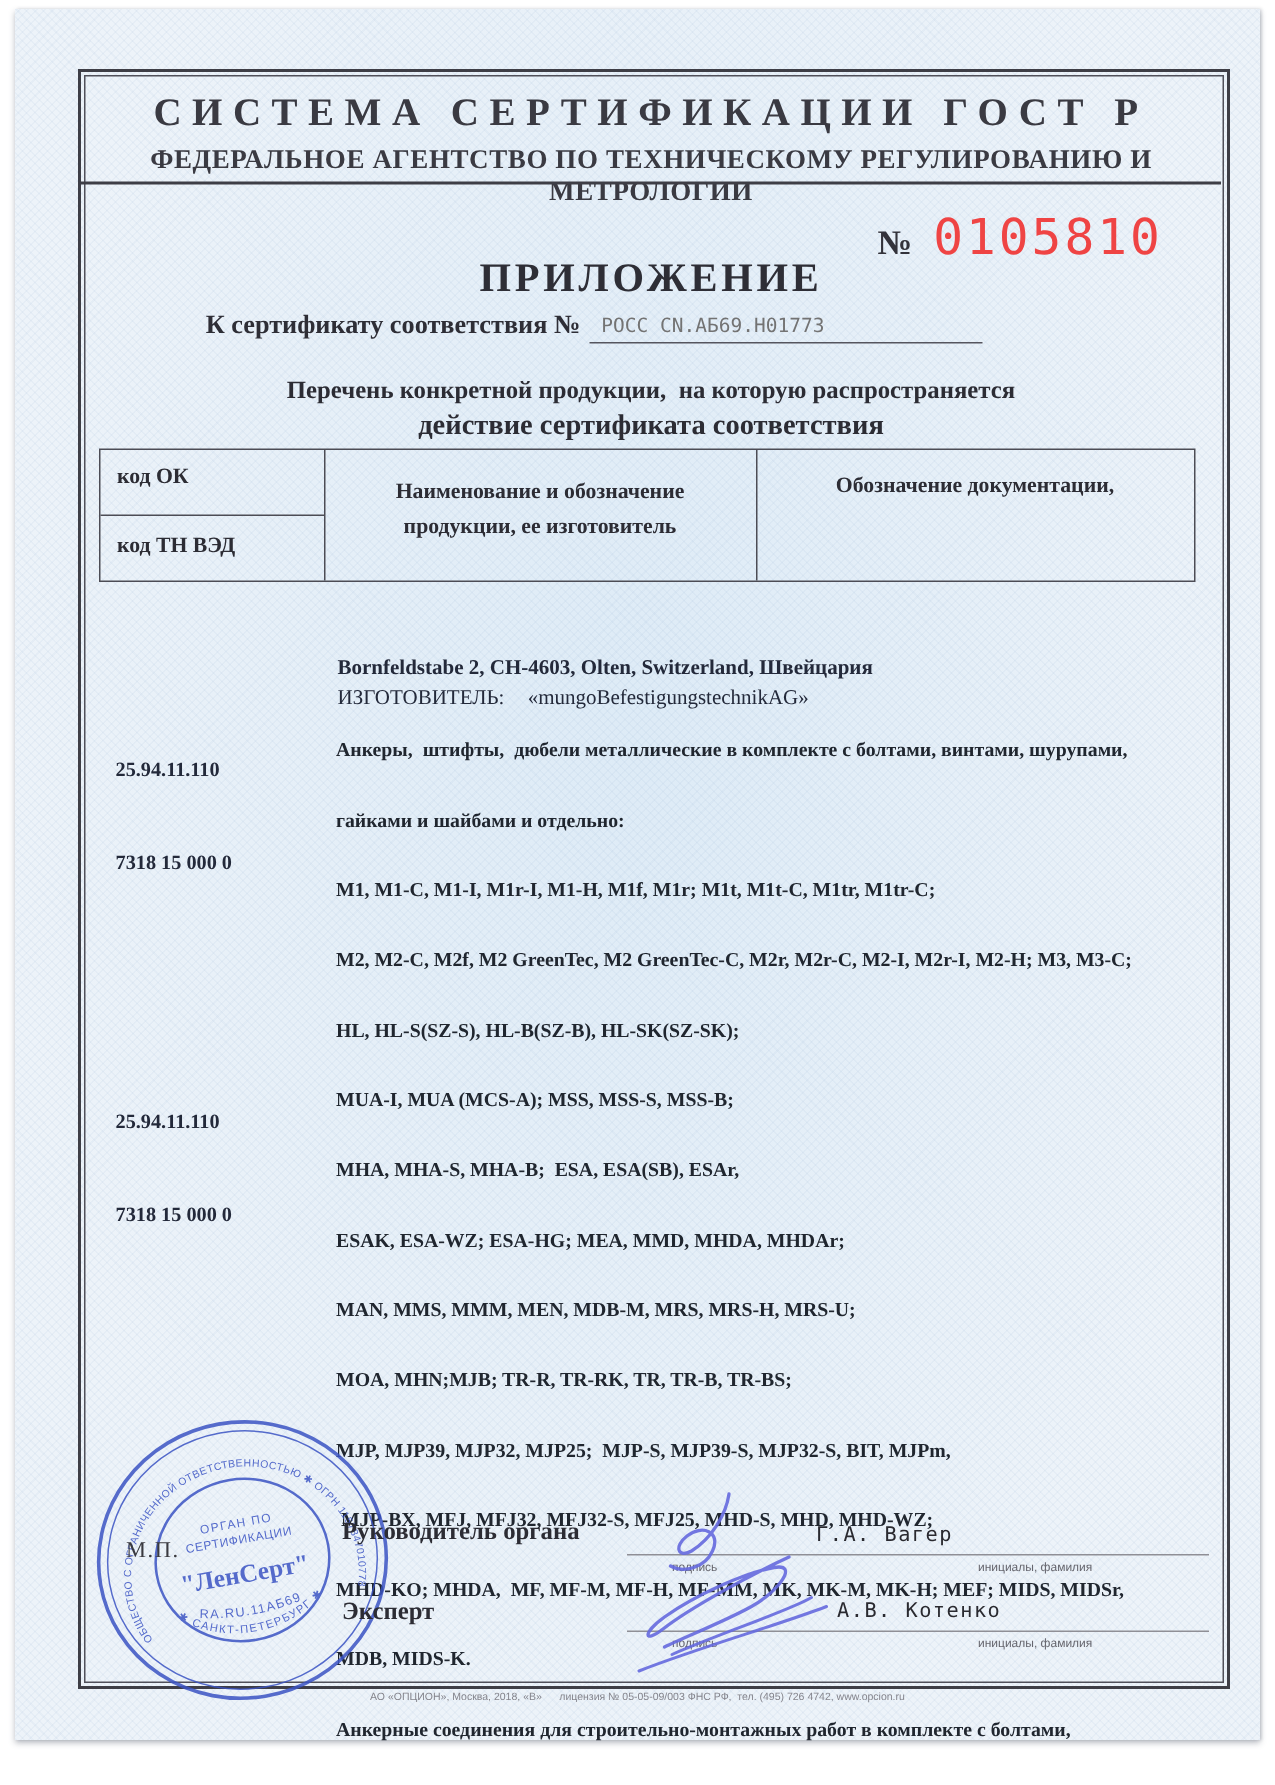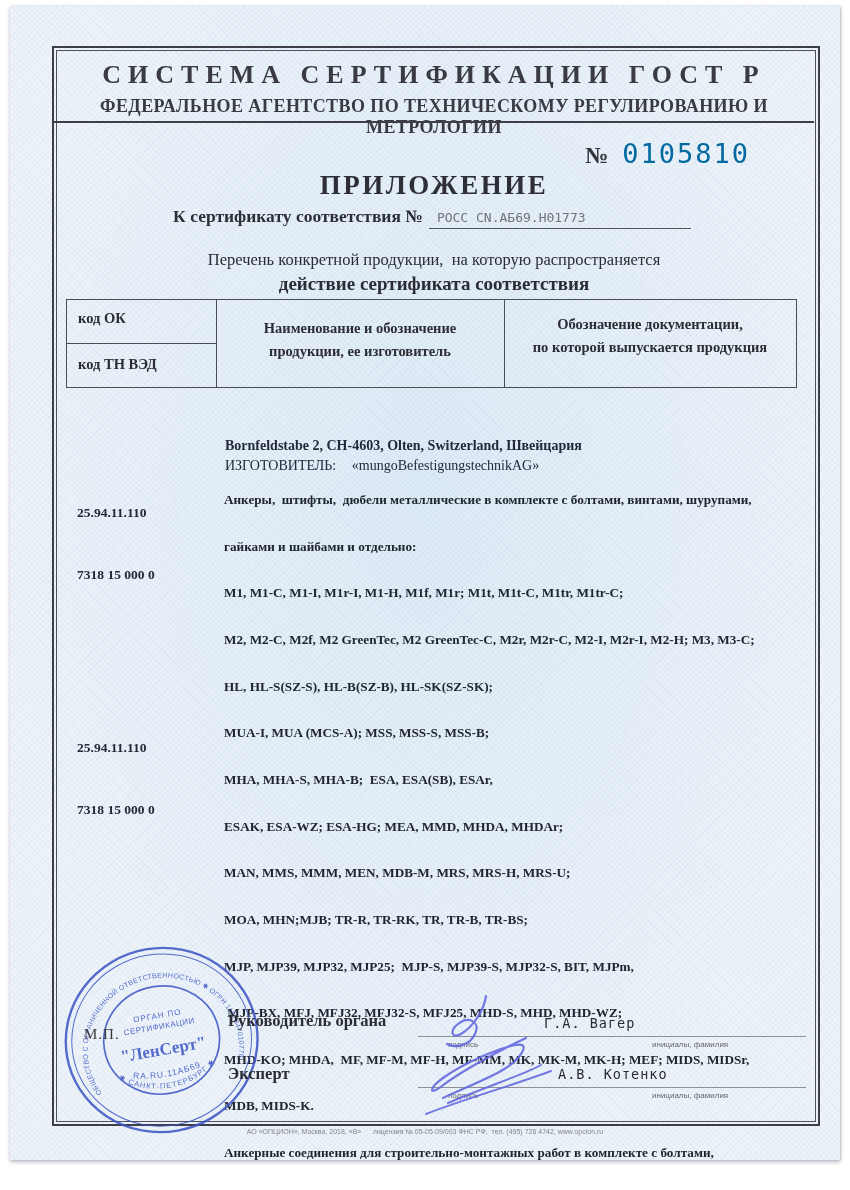--- a/index.html
+++ b/index.html
@@ -14,29 +14,29 @@
          box-shadow:0 2px 4px rgba(60,70,90,.35), 1px 0 2px rgba(60,70,90,.2);}
   .frame{position:absolute;left:52px;top:46px;width:764px;height:1076px;border:2.4px solid #3e3e46;}
   .frame::after{content:"";position:absolute;inset:2px;border:1px solid #50505a;}
   .abs{position:absolute;}
   .ctr{left:52px;width:764px;text-align:center;}
   .hdr1{top:60px;font-size:26px;font-weight:bold;letter-spacing:7px;color:#3a3a42;}
   .hdr2{top:96px;font-size:18px;font-weight:bold;letter-spacing:.4px;color:#3a3a42;}
   .hdr-rule{left:54px;top:121px;width:760px;height:2px;background:#3e3e46;}
   .docnum{left:585px;top:138px;display:flex;align-items:baseline;gap:14px;}
   .docnum .sign{font-size:23px;font-weight:bold;color:#33333b;}
-  .docnum .val{font-family:"DejaVu Sans Mono","Liberation Mono",monospace;font-size:27px;
-               color:#0369a1;letter-spacing:2px;}
+  .docnum .val{font-family:"DejaVu Sans Mono","Liberation Mono",monospace;font-size:33px;
+               color:#ef4444;letter-spacing:2px;}
   .doctitle{top:170px;font-size:27px;font-weight:bold;letter-spacing:2.5px;color:#2e2e36;}
-  .certrow{top:206px;left:52px;width:688px;display:flex;justify-content:center;align-items:flex-end;margin-left:36px;}
+  .certrow{top:206px;left:52px;width:688px;display:flex;justify-content:center;align-items:flex-end;}
   .certrow .lbl{font-size:17.5px;font-weight:bold;color:#2e2e36;}
   .certrow .val{font-family:"DejaVu Sans Mono","Liberation Mono",monospace;font-size:13px;
                 color:#737373;border-bottom:1.4px solid #55555e;min-width:248px;
                 padding:0 6px 3px 8px;margin-left:6px;transform:translateY(2px);}
-  .sub1{top:250px;font-size:16.5px;font-weight:normal;color:#2c2c34;white-space:pre;}
+  .sub1{top:250px;font-size:16.5px;font-weight:bold;color:#2c2c34;white-space:pre;}
   .sub2{top:273px;font-size:19px;font-weight:bold;color:#2c2c34;}
   .tbl{left:66px;top:299px;width:729px;height:87px;border:1.3px solid #4c4c55;}
   .tbl .v1{position:absolute;left:149px;top:0;width:1.2px;height:100%;background:#4c4c55;}
   .tbl .v2{position:absolute;left:437px;top:0;width:1.2px;height:100%;background:#4c4c55;}
   .tbl .h1{position:absolute;left:0;top:43px;width:149px;height:1.2px;background:#4c4c55;}
   .tbl .cell{position:absolute;font-size:14.5px;font-weight:bold;color:#2c2c34;}
   .tbl .ok{left:11px;top:10px;}
   .tbl .tnved{left:11px;top:56px;}
   .tbl .c2{left:149px;width:288px;top:17px;text-align:center;line-height:23px;}
   .tbl .c3{left:437px;width:292px;top:13px;text-align:center;line-height:23px;}
@@ -95,21 +95,20 @@
     <div class="v2"></div>
     <div class="h1"></div>
     <div class="cell ok">код ОК</div>
     <div class="cell tnved">код ТН ВЭД</div>
     <div class="cell c2">
       <div>Наименование и обозначение</div>
       <div>продукции, ее изготовитель</div>
     </div>
     <div class="cell c3">
       <div>Обозначение документации,</div>
-      <div>по которой выпускается продукция</div>
     </div>
   </div>
 
   <div class="abs mfr1">
     <span>ИЗГОТОВИТЕЛЬ:</span>
     <span class="nm">«mungoBefestigungstechnikAG»</span>
   </div>
   <div class="abs mfr2">Bornfeldstabe 2, CH-4603, Olten, Switzerland, Швейцария</div>
 
   <div class="abs codes codes1">

